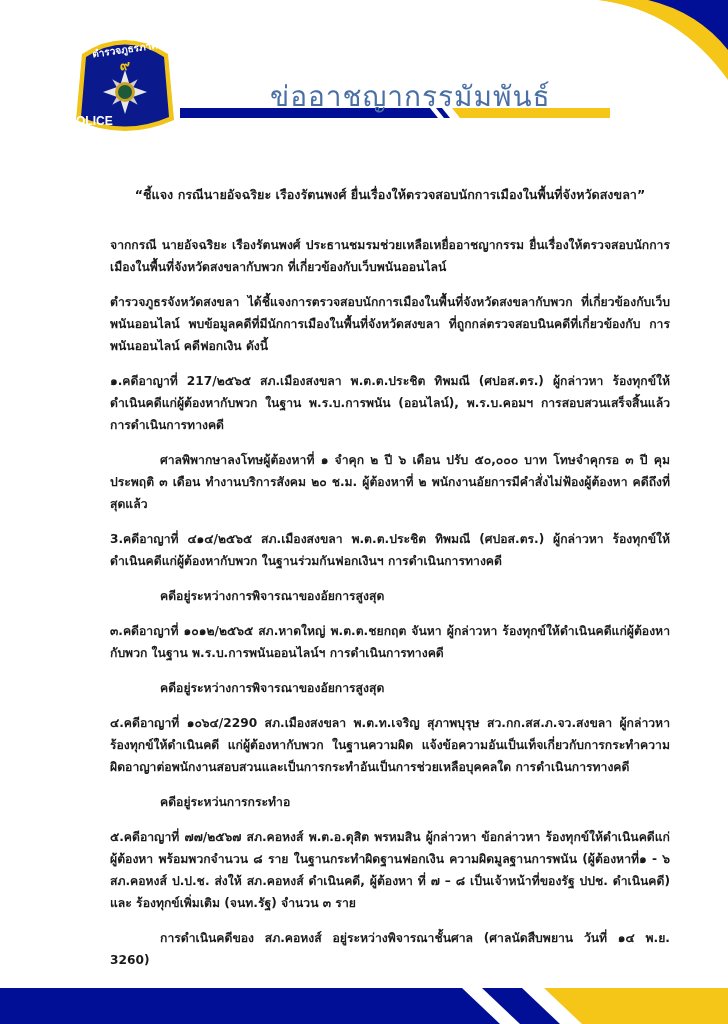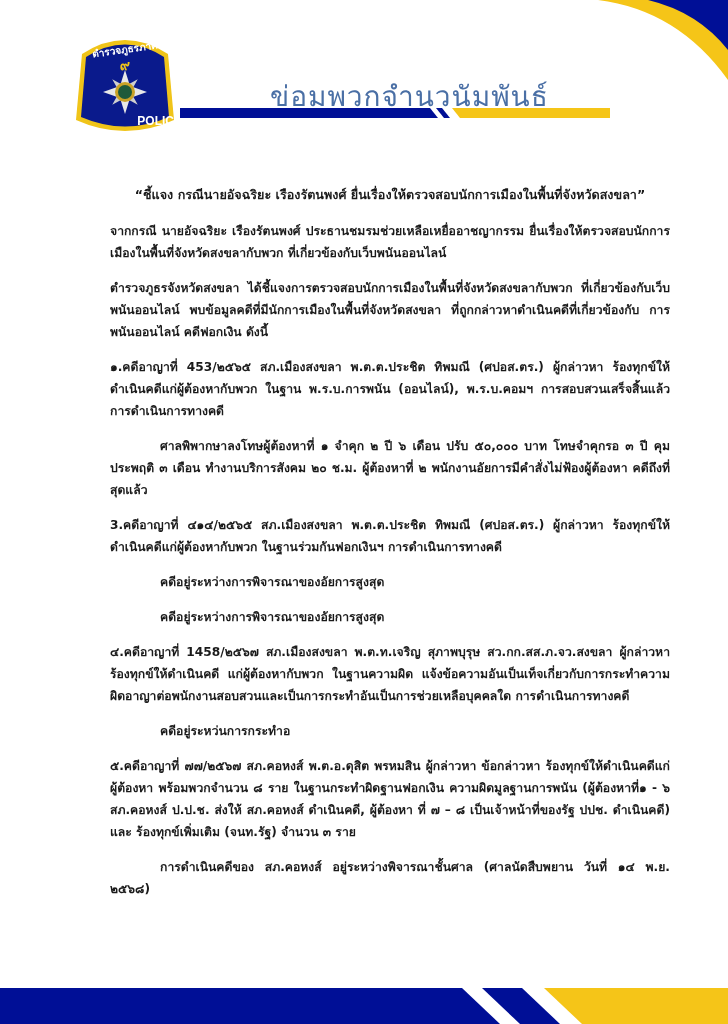--- a/index.html
+++ b/index.html
@@ -18,21 +18,21 @@
     font-family:"DejaVu Sans", sans-serif;
     white-space:nowrap;
   }
   .banner-bar { position:absolute; left:0; top:34px; width:430px; height:10px; }
   .content {
     position:absolute; left:110px; top:184px; width:560px;
     font-size:12.2px; line-height:22px;
   }
   .headline {
     text-align:center; font-weight:bold; font-size:12.6px;
-    margin:0 -20px 14px -20px; white-space:nowrap;
+    margin:0 -20px 28px -20px; white-space:nowrap;
   }
   .p { margin:0 0 13px 0; text-align:justify;font-weight:bold; }
   .indent { text-indent:50px; }
   .footer { position:absolute; left:0; bottom:0; width:728px; height:36px; }
 </style>
 </head>
 <body>
 
 <svg class="corner-tr" viewBox="0 0 140 90">
   <path d="M10 0 Q 90 10 140 80 L140 0 Z" fill="#f5c518"></path>
@@ -45,49 +45,50 @@
     <path d="M18 27 Q57 2 96 27 L101 87 Q57 106 13 87 Z" fill="#0a1a8c"></path>
     <g transform="translate(57,62)">
       <polygon points="0,-22 5,-6 22,0 5,6 0,22 -5,6 -22,0 -5,-6" fill="#e8e8e8"></polygon>
       <polygon points="0,-18 4,-4 18,0 4,4 0,18 -4,4 -18,0 -4,-4" fill="#cfcfcf" transform="rotate(45)"></polygon>
       <circle r="10" fill="#c9a227"></circle>
       <circle r="7" fill="#1d5a3a"></circle>
     </g>
   </svg>
   <span style="position:absolute;left:22px;top:12px;width:70px;text-align:center;font-size:10px;font-weight:bold;color:#fff;transform:rotate(-8deg);white-space:nowrap;">ตำรวจภูธรภาค</span>
   <span style="position:absolute;left:0;top:24px;width:114px;text-align:center;font-size:14px;font-weight:bold;color:#f0c419;">๙</span>
-  <span style="position:absolute;left:0;top:84px;width:114px;text-align:right;font-size:12px;font-weight:bold;color:#fff;font-family:'Liberation Sans',sans-serif;">POLICE</span>
+  <span style="position:absolute;left:0;top:84px;width:114px;text-align:left;font-size:12px;font-weight:bold;color:#fff;font-family:'Liberation Sans',sans-serif;">POLICE</span>
 </div>
 
 <div class="banner">
   <svg class="banner-bar" viewBox="0 0 430 10" preserveAspectRatio="none">
     <polygon points="0,0 250,0 258,10 0,10" fill="#000f96"></polygon>
     <polygon points="256,0 262,0 270,10 264,10" fill="#000f96"></polygon>
     <polygon points="272,0 430,0 430,10 280,10" fill="#f5c518"></polygon>
   </svg>
-  <span class="banner-title">ข่อมพวกจำนวนัมพันธ์</span>
+  <span class="banner-title">ข่ออาชญากรรมัมพันธ์</span>
 </div>
 
 <div class="content">
   <div class="headline">“ชี้แจง กรณีนายอัจฉริยะ เรืองรัตนพงศ์ ยื่นเรื่องให้ตรวจสอบนักการเมืองในพื้นที่จังหวัดสงขลา”</div>
   <p class="p">จากกรณี นายอัจฉริยะ เรืองรัตนพงศ์ ประธานชมรมช่วยเหลือเหยื่ออาชญากรรม ยื่นเรื่องให้ตรวจสอบนักการเมืองในพื้นที่จังหวัดสงขลากับพวก ที่เกี่ยวข้องกับเว็บพนันออนไลน์</p>
-  <p class="p">ตำรวจภูธรจังหวัดสงขลา ได้ชี้แจงการตรวจสอบนักการเมืองในพื้นที่จังหวัดสงขลากับพวก ที่เกี่ยวข้องกับเว็บพนันออนไลน์ พบข้อมูลคดีที่มีนักการเมืองในพื้นที่จังหวัดสงขลา ที่ถูกกล่าวหาดำเนินคดีที่เกี่ยวข้องกับ การพนันออนไลน์ คดีฟอกเงิน ดังนี้</p>
+  <p class="p">ตำรวจภูธรจังหวัดสงขลา ได้ชี้แจงการตรวจสอบนักการเมืองในพื้นที่จังหวัดสงขลากับพวก ที่เกี่ยวข้องกับเว็บพนันออนไลน์ พบข้อมูลคดีที่มีนักการเมืองในพื้นที่จังหวัดสงขลา ที่ถูกกล่ตรวจสอบนินคดีที่เกี่ยวข้องกับ การพนันออนไลน์ คดีฟอกเงิน ดังนี้</p>
 
-  <p class="p">๑.คดีอาญาที่ 453/๒๕๖๕ สภ.เมืองสงขลา พ.ต.ต.ประชิต ทิพมณี (ศปอส.ตร.) ผู้กล่าวหา ร้องทุกข์ให้ดำเนินคดีแก่ผู้ต้องหากับพวก ในฐาน พ.ร.บ.การพนัน (ออนไลน์), พ.ร.บ.คอมฯ การสอบสวนเสร็จสิ้นแล้ว การดำเนินการทางคดี</p>
+  <p class="p">๑.คดีอาญาที่ 217/๒๕๖๕ สภ.เมืองสงขลา พ.ต.ต.ประชิต ทิพมณี (ศปอส.ตร.) ผู้กล่าวหา ร้องทุกข์ให้ดำเนินคดีแก่ผู้ต้องหากับพวก ในฐาน พ.ร.บ.การพนัน (ออนไลน์), พ.ร.บ.คอมฯ การสอบสวนเสร็จสิ้นแล้ว การดำเนินการทางคดี</p>
   <p class="p indent">ศาลพิพากษาลงโทษผู้ต้องหาที่ ๑ จำคุก ๒ ปี ๖ เดือน ปรับ ๕๐,๐๐๐ บาท โทษจำคุกรอ ๓ ปี คุมประพฤติ ๓ เดือน ทำงานบริการสังคม ๒๐ ช.ม. ผู้ต้องหาที่ ๒ พนักงานอัยการมีคำสั่งไม่ฟ้องผู้ต้องหา คดีถึงที่สุดแล้ว</p>
 
   <p class="p">3.คดีอาญาที่ ๔๑๔/๒๕๖๕ สภ.เมืองสงขลา พ.ต.ต.ประชิต ทิพมณี (ศปอส.ตร.) ผู้กล่าวหา ร้องทุกข์ให้ดำเนินคดีแก่ผู้ต้องหากับพวก ในฐานร่วมกันฟอกเงินฯ การดำเนินการทางคดี</p>
   <p class="p indent">คดีอยู่ระหว่างการพิจารณาของอัยการสูงสุด</p>
 
+  <p class="p">๓.คดีอาญาที่ ๑๐๑๒/๒๕๖๕ สภ.หาดใหญ่ พ.ต.ต.ชยกฤต จันหา ผู้กล่าวหา ร้องทุกข์ให้ดำเนินคดีแก่ผู้ต้องหากับพวก ในฐาน พ.ร.บ.การพนันออนไลน์ฯ การดำเนินการทางคดี</p>
   <p class="p indent">คดีอยู่ระหว่างการพิจารณาของอัยการสูงสุด</p>
 
-  <p class="p">๔.คดีอาญาที่ 1458/๒๕๖๗ สภ.เมืองสงขลา พ.ต.ท.เจริญ สุภาพบุรุษ สว.กก.สส.ภ.จว.สงขลา ผู้กล่าวหา ร้องทุกข์ให้ดำเนินคดี แก่ผู้ต้องหากับพวก ในฐานความผิด แจ้งข้อความอันเป็นเท็จเกี่ยวกับการกระทำความผิดอาญาต่อพนักงานสอบสวนและเป็นการกระทำอันเป็นการช่วยเหลือบุคคลใด การดำเนินการทางคดี</p>
+  <p class="p">๔.คดีอาญาที่ ๑๐๖๔/2290 สภ.เมืองสงขลา พ.ต.ท.เจริญ สุภาพบุรุษ สว.กก.สส.ภ.จว.สงขลา ผู้กล่าวหา ร้องทุกข์ให้ดำเนินคดี แก่ผู้ต้องหากับพวก ในฐานความผิด แจ้งข้อความอันเป็นเท็จเกี่ยวกับการกระทำความผิดอาญาต่อพนักงานสอบสวนและเป็นการกระทำอันเป็นการช่วยเหลือบุคคลใด การดำเนินการทางคดี</p>
   <p class="p indent">คดีอยู่ระหว่นการกระทำอ</p>
 
   <p class="p">๕.คดีอาญาที่ ๗๗/๒๕๖๗ สภ.คอหงส์ พ.ต.อ.ดุสิต พรหมสิน ผู้กล่าวหา ข้อกล่าวหา ร้องทุกข์ให้ดำเนินคดีแก่ผู้ต้องหา พร้อมพวกจำนวน ๘ ราย ในฐานกระทำผิดฐานฟอกเงิน ความผิดมูลฐานการพนัน (ผู้ต้องหาที่๑ - ๖ สภ.คอหงส์ ป.ป.ช. ส่งให้ สภ.คอหงส์ ดำเนินคดี, ผู้ต้องหา ที่ ๗ – ๘ เป็นเจ้าหน้าที่ของรัฐ ปปช. ดำเนินคดี) และ ร้องทุกข์เพิ่มเติม (จนท.รัฐ) จำนวน ๓ ราย</p>
-  <p class="p indent">การดำเนินคดีของ สภ.คอหงส์ อยู่ระหว่างพิจารณาชั้นศาล (ศาลนัดสืบพยาน วันที่ ๑๔ พ.ย. ๒๕๖๘)</p>
+  <p class="p indent">การดำเนินคดีของ สภ.คอหงส์ อยู่ระหว่างพิจารณาชั้นศาล (ศาลนัดสืบพยาน วันที่ ๑๔ พ.ย. 3260)</p>
 </div>
 
 <svg class="footer" viewBox="0 0 728 36" preserveAspectRatio="none">
   <polygon points="0,0 462,0 500,36 0,36" fill="#000f96"></polygon>
   <polygon points="482,0 522,0 560,36 520,36" fill="#000f96"></polygon>
   <polygon points="544,0 728,0 728,36 582,36" fill="#f5c518"></polygon>
 </svg>
 
 </body></html>

